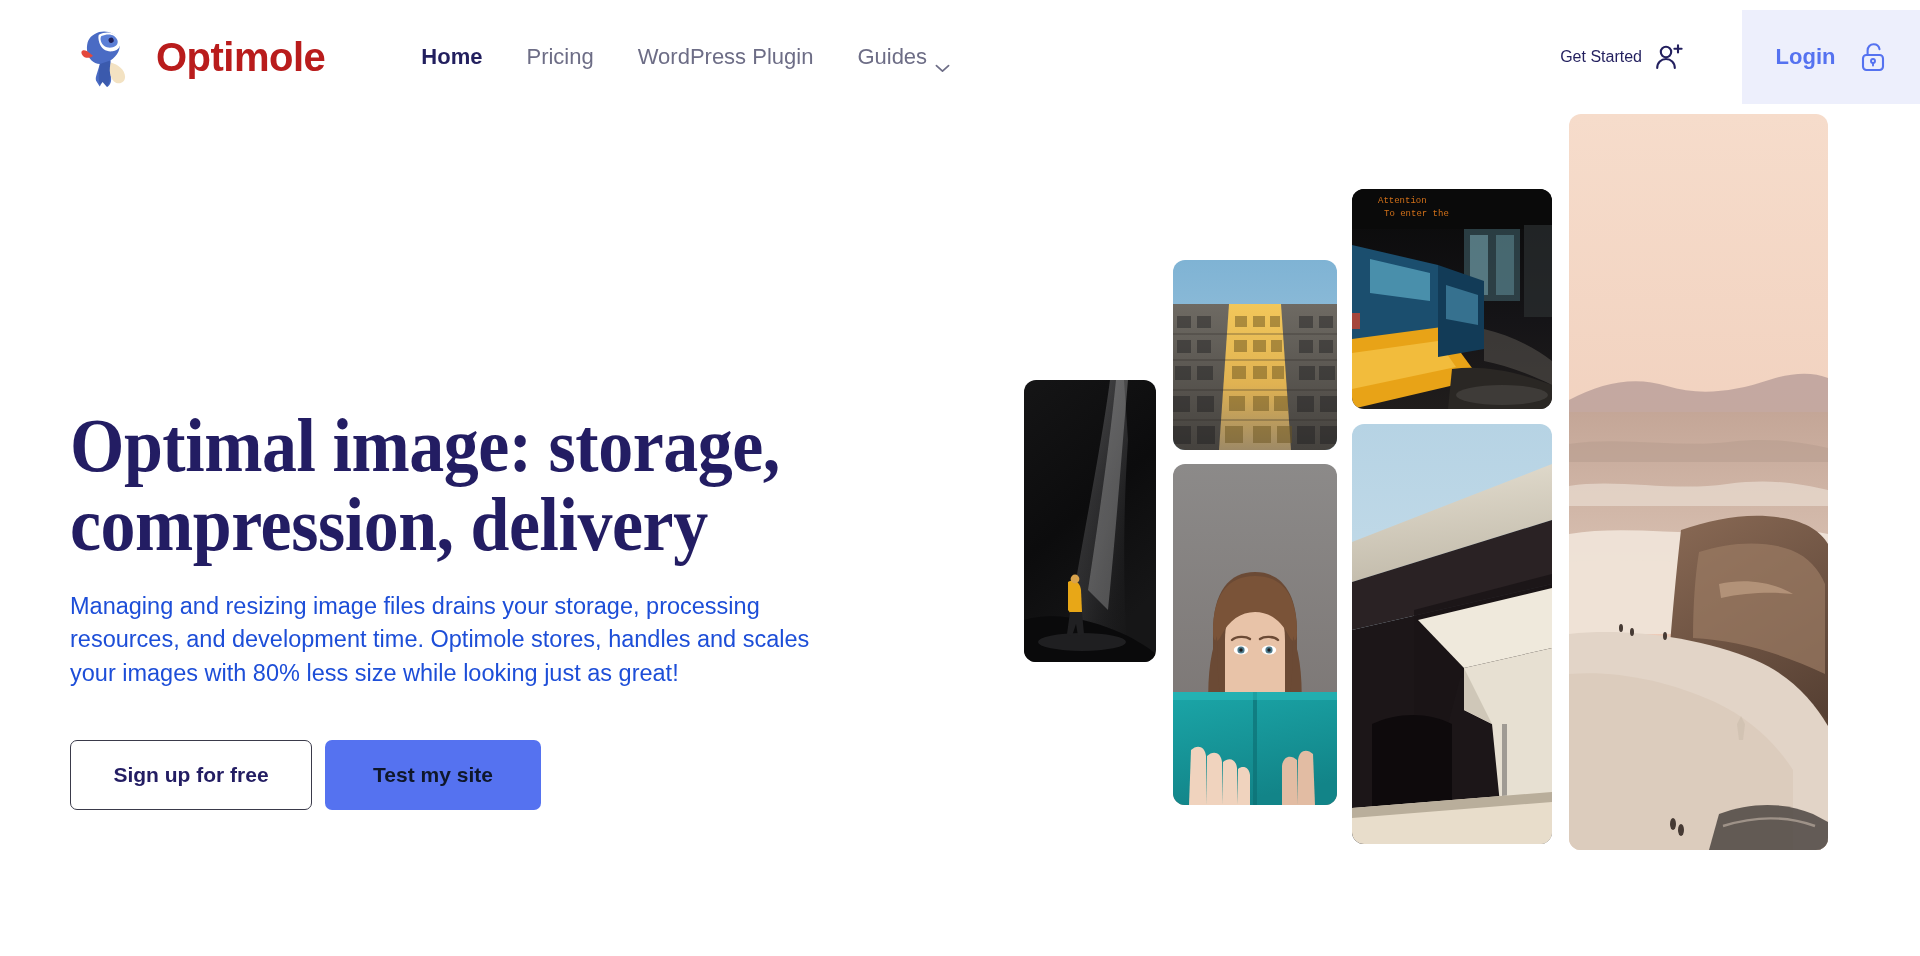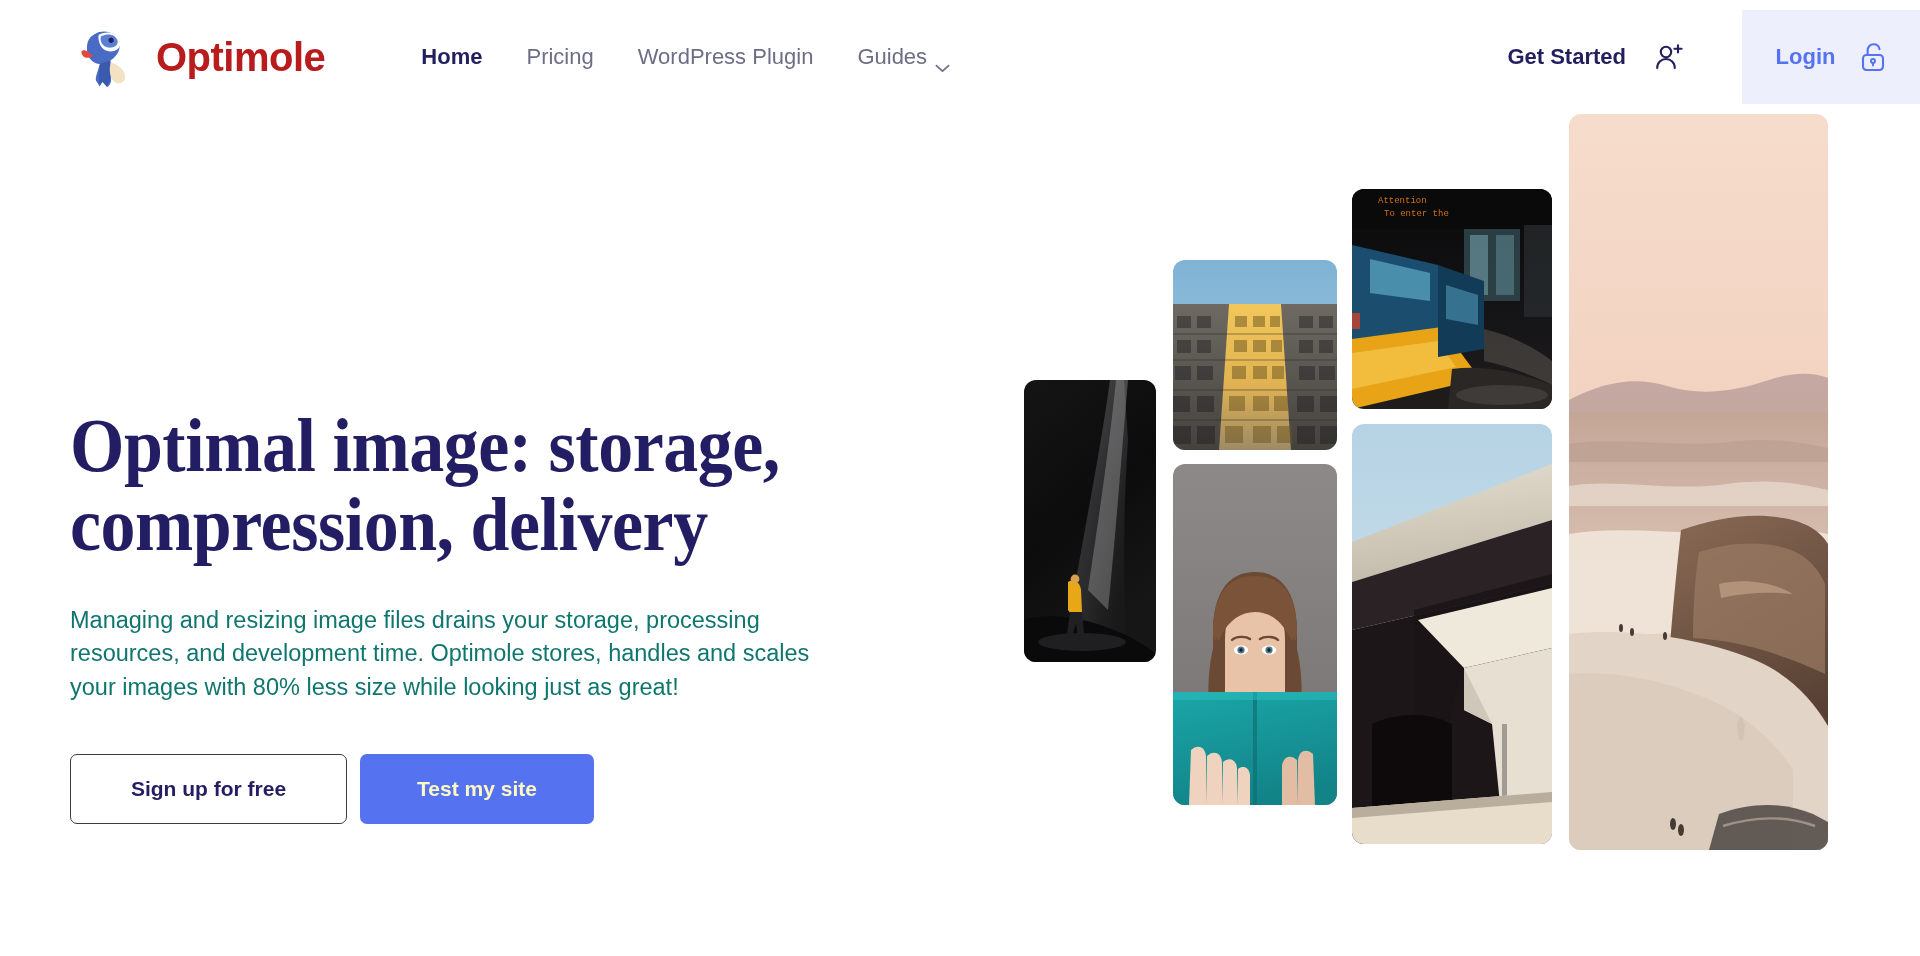--- a/index.html
+++ b/index.html
@@ -58,23 +58,23 @@
   .header-right {
     margin-left: auto;
     display: flex;
     align-items: center;
     height: 100%;
   }
 
   .get-started {
     display: flex;
     align-items: center;
-    gap: 28px;
-    font-size: 22px;
-    font-weight: 700;
+    gap: 12px;
+    font-size: 16px;
+    font-weight: 400;
     color: #221F5E;
     white-space: nowrap;
     cursor: pointer;
     margin-right: 58px;
   }
   .user-plus-icon { width: 30px; height: 30px; display: block; flex: none; }
 
   .login-btn {
     width: 178px;
     height: 94px;
@@ -109,24 +109,24 @@
     font-size: 76px;
     line-height: 1.04;
     font-weight: 700;
     color: #231D63;
     letter-spacing: -0.5px;
     transform: scaleX(0.92);
     transform-origin: left center;
   }
 
   .hero-sub {
-    margin-top: 40px;
+    margin-top: 26px;
     font-size: 23.5px;
     line-height: 1.42;
-    color: #0f766e;
+    color: #1d4ed8;
     max-width: 770px;
   }
 
   .hero-actions {
     margin-top: 50px;
     display: flex;
     align-items: center;
     gap: 13px;
   }
 
@@ -136,29 +136,29 @@
     font-size: 21px;
     font-weight: 700;
     font-family: inherit;
     cursor: pointer;
     display: flex;
     align-items: center;
     justify-content: center;
     white-space: nowrap;
   }
   .btn-outline {
-    width: 277px;
+    width: 242px;
     background: #ffffff;
     color: #231D63;
     border: 1.5px solid #3A3A4A;
   }
   .btn-primary {
-    width: 234px;
+    width: 216px;
     background: #5572F0;
-    color: #fef9c3;
+    color: #0f172a;
     border: none;
   }
 
   
   .collage {
     position: absolute;
     left: 1018px;
     top: 0;
     width: 840px;
     height: 842px;

